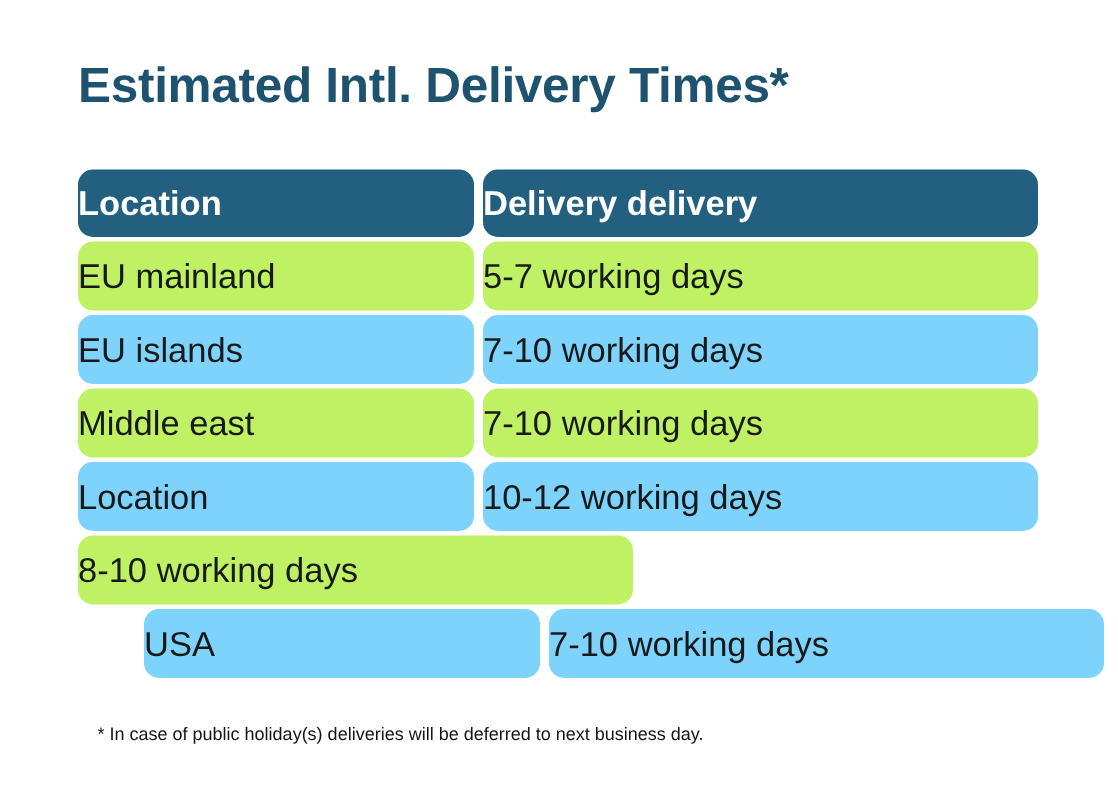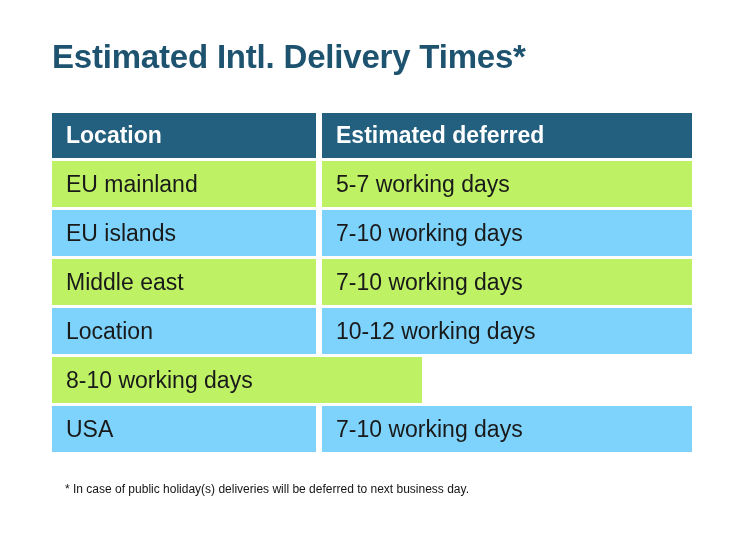--- a/index.html
+++ b/index.html
@@ -39,31 +39,32 @@
     width: 640px;
   }
   .table-row {
     display: flex;
     width: 100%;
     gap: 6px;
     margin-bottom: 3px;
   }
   .table-row:last-child {
     margin-bottom: 0;
+    margin-left: 44px;
   }
   .cell {
     box-sizing: border-box;
     height: 46px;
     display: flex;
     align-items: center;
-    padding-left: 14px;
     font-size: 23px;
     color: #191919;
     white-space: nowrap;
     overflow: hidden;
+    border-radius: 10px;
   }
   .cell-location {
     width: 264px;
     flex: 0 0 264px;
   }
   .cell-delivery {
     width: 370px;
     flex: 0 0 370px;
   }
   .header-row .cell {
@@ -93,21 +94,21 @@
 <body>
 
 <div class="page">
 
   <div class="page-title">Estimated Intl. Delivery Times*</div>
 
   <div class="delivery-table">
 
     <div class="table-row header-row">
       <div class="cell cell-location">Location</div>
-      <div class="cell cell-delivery">Estimated deferred</div>
+      <div class="cell cell-delivery">Delivery delivery</div>
     </div>
 
     <div class="table-row row-dark">
       <div class="cell cell-location">EU mainland</div>
       <div class="cell cell-delivery">5-7 working days</div>
     </div>
 
     <div class="table-row row-light">
       <div class="cell cell-location">EU islands</div>
       <div class="cell cell-delivery">7-10 working days</div>

